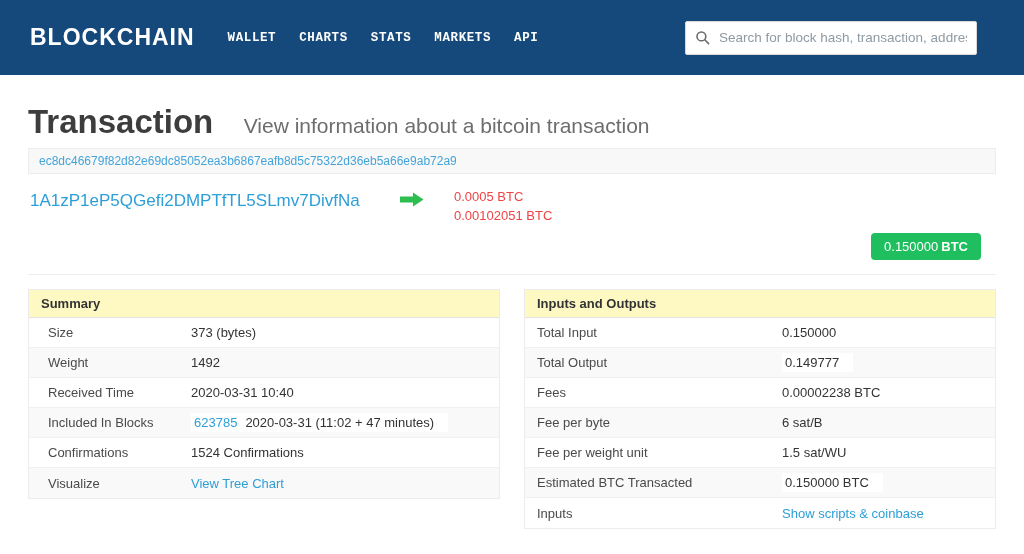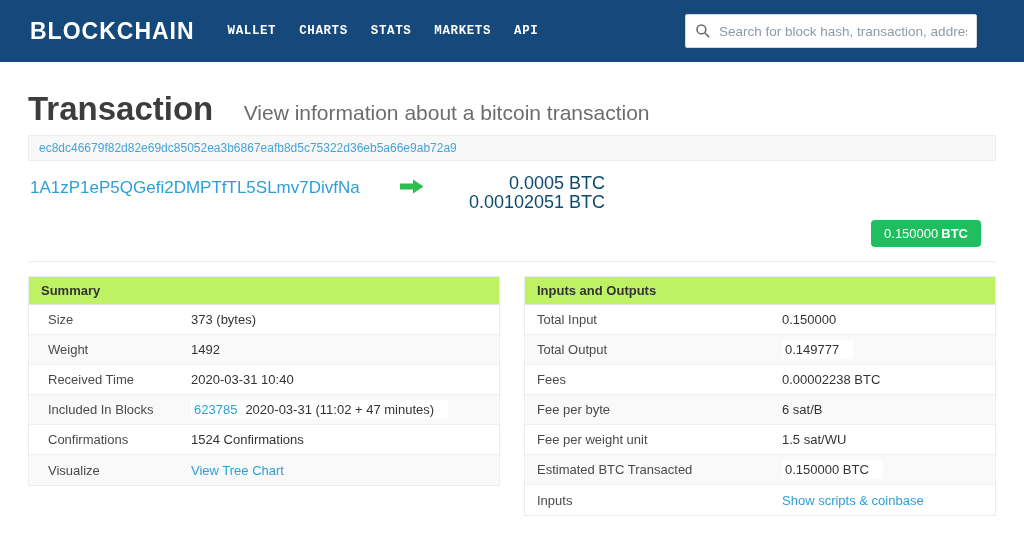--- a/index.html
+++ b/index.html
@@ -4,21 +4,21 @@
 <style>
   * { margin:0; padding:0; box-sizing:border-box; }
   html,body { background:#fff; }
   body {
     width:1024px; height:554px; overflow:hidden;
     font-family:"Liberation Sans", sans-serif; color:#333;
   }
 
   
   .navbar {
-    height:62px; background:#16497b; display:flex; align-items:center;
+    height:75px; background:#16497b; display:flex; align-items:center;
     padding:0 30px;
   }
   .logo {
     color:#fff; font-size:23px; font-weight:700; letter-spacing:1px; cursor:pointer;
   }
   .nav-links { display:flex; margin-left:33px; align-items:flex-start;font-family:Liberation Mono, monospace; }
   .nav-item {
     color:#fff; font-size:12.5px; font-weight:700; letter-spacing:0.6px;
     margin-right:23px; cursor:pointer; white-space:nowrap;
   }
@@ -49,35 +49,35 @@
 
   .tx-box { padding:13px 0 14px 0; border-bottom:1px solid #ededed; }
   .tx-row { display:flex; align-items:flex-start; }
   .tx-input-col { flex:0 0 342px; padding-left:2px; padding-top:4px; }
   .addr-link { color:#2d9fd8; text-decoration:none; cursor:pointer; }
   .tx-input-col .addr-link { font-size:17px; }
   .tx-arrow-col { flex:0 0 84px; display:flex; justify-content:center; padding-top:5px; }
   .tx-outputs-col { flex:1 1 auto; font-size:13.5px; line-height:19px; }
   .tx-outputs-col .addr-link { display:block; }
   .tx-amounts-col {
-    flex:0 0 170px; text-align:right; font-size:18px; line-height:19px;
-    color:#0c4a6e; padding-right:19px;
+    flex:0 0 170px; text-align:left; font-size:13px; line-height:19px;
+    color:#ef4444; padding-right:19px;
   }
   .badge-row { text-align:right; margin-top:8px; padding-right:15px; }
   .btc-badge {
     display:inline-block; background:#1fbe5f; color:#fff; font-size:13px;
     padding:6px 13px; border-radius:4px; cursor:pointer;
   }
   .btc-badge .unit { font-weight:700; margin-left:3px; }
 
   
   .tables { display:flex; gap:24px; margin-top:14px; align-items:flex-start; }
   .panel { flex:1 1 0; border:1px solid #ececec; }
   .panel-header {
-    background:#bef264; border-bottom:1px solid #e4e4e4;
+    background:#fef9c3; border-bottom:1px solid #e4e4e4;
     padding:6px 12px; font-size:13px; font-weight:700; color:#333;
   }
   .trow {
     display:flex; align-items:center; padding:0 12px; min-height:30px;
     font-size:13px; border-bottom:1px solid #f0f0f0;
   }
   .trow:last-child { border-bottom:none; }
   .trow:nth-child(even) { background:#f9f9f9; }
   .tlabel { color:#4a4a4a; }
   .panel-summary .tlabel { flex:0 0 143px;margin-left:7px; }

